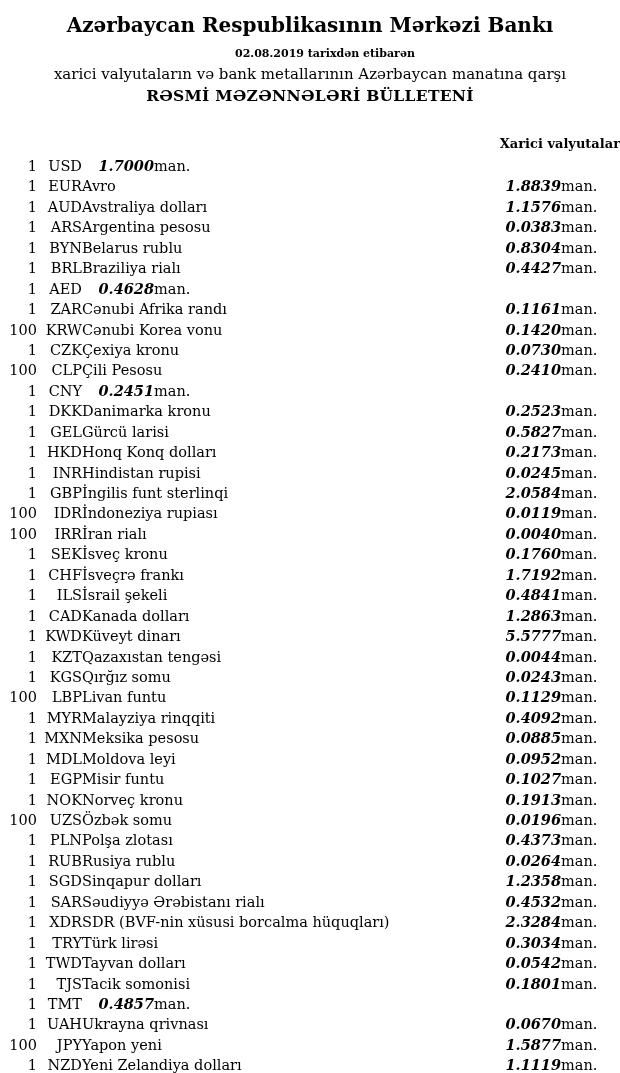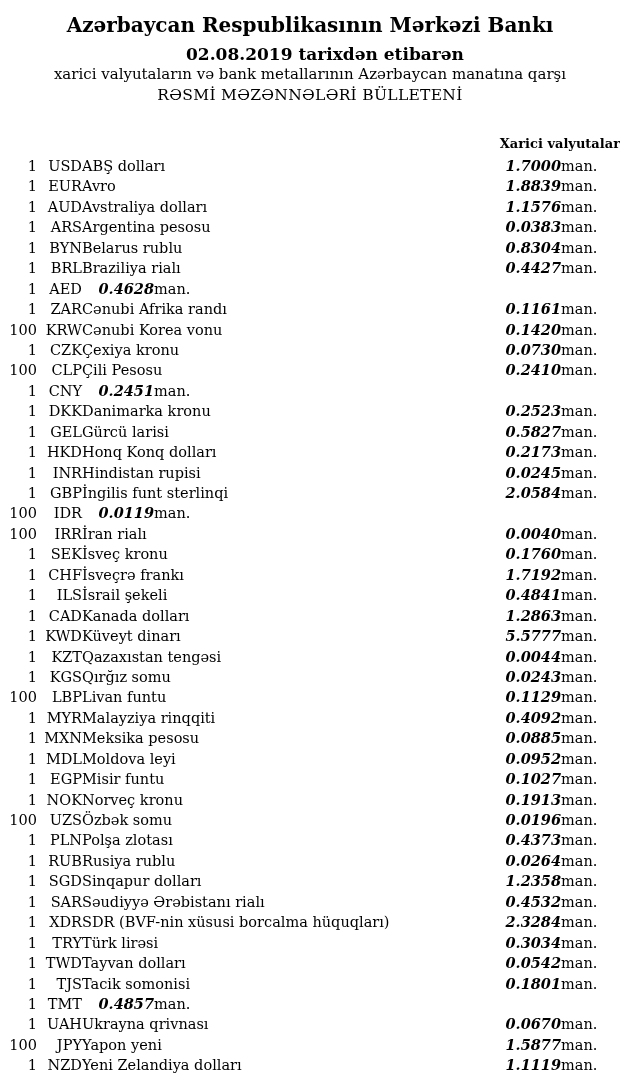--- a/index.html
+++ b/index.html
@@ -13,33 +13,33 @@
 
   .header { text-align: center; }
   .title {
     padding-top: 12px;
     font-size: 20px;
     font-weight: bold;
     line-height: 26px;
   }
   .date-line {
     margin-top: 6px;
-    font-size: 17px;
+    font-size: 11px;
     font-weight: bold;
     line-height: 20px;
     margin-left: 30px;
   }
   .subtitle {
     font-size: 15px;
     font-weight: normal;
     line-height: 21px;
   }
   .bulletin-title {
     font-size: 15.5px;
-    font-weight: normal;
+    font-weight: bold;
     line-height: 21px;
     letter-spacing: 0.3px;
   }
   .section-title {
     margin-top: 28px;
     font-size: 13px;
     font-weight: bold;
     line-height: 20px;
     text-align: right;
   }
@@ -71,21 +71,20 @@
   <div class="subtitle">xarici valyutaların və bank metallarının Azərbaycan manatına qarşı</div>
   <div class="bulletin-title">RƏSMİ MƏZƏNNƏLƏRİ BÜLLETENİ</div>
 </div>
 
 <div class="section-title">Xarici valyutalar</div>
 
 <div class="rates-table">
     <div class="row">
       <span class="qty">1</span>
       <span class="code">USD</span>
-      <span class="name">ABŞ dolları</span>
       <span class="rate">1.7000</span>
       <span class="unit">man.</span>
     </div>
     <div class="row">
       <span class="qty">1</span>
       <span class="code">EUR</span>
       <span class="name">Avro</span>
       <span class="rate">1.8839</span>
       <span class="unit">man.</span>
     </div>
@@ -188,20 +187,21 @@
     <div class="row">
       <span class="qty">1</span>
       <span class="code">GBP</span>
       <span class="name">İngilis funt sterlinqi</span>
       <span class="rate">2.0584</span>
       <span class="unit">man.</span>
     </div>
     <div class="row">
       <span class="qty">100</span>
       <span class="code">IDR</span>
+      <span class="name">İndoneziya rupiası</span>
       <span class="rate">0.0119</span>
       <span class="unit">man.</span>
     </div>
     <div class="row">
       <span class="qty">100</span>
       <span class="code">IRR</span>
       <span class="name">İran rialı</span>
       <span class="rate">0.0040</span>
       <span class="unit">man.</span>
     </div>

